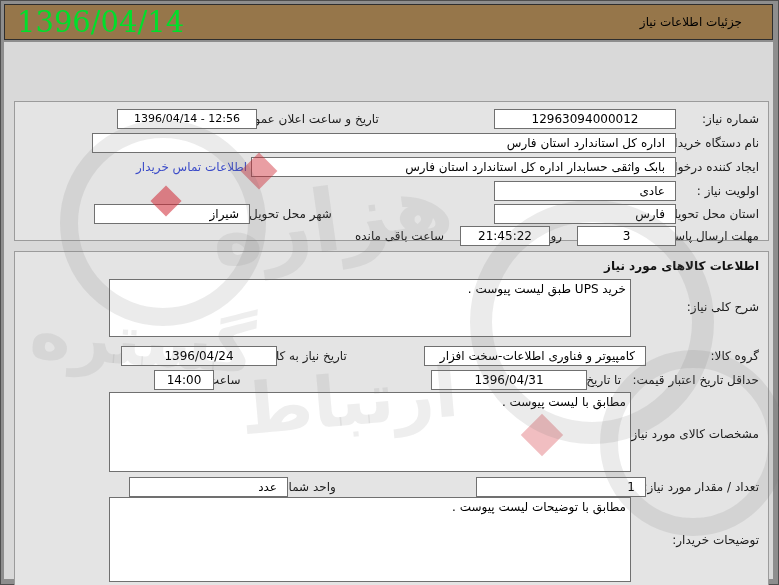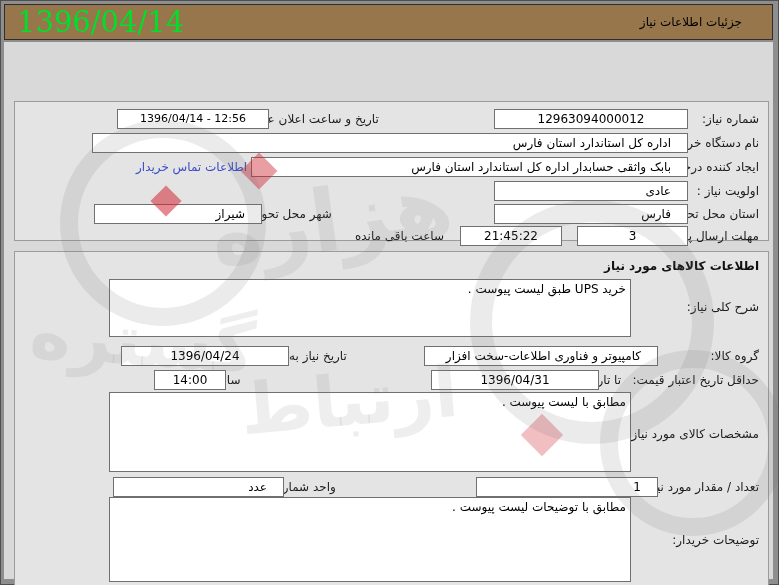--- a/index.html
+++ b/index.html
@@ -49,21 +49,21 @@
   }
   .lbl.flush{right:14px;text-align:right;}
   .panel-header{
     position:absolute;right:14px;font-size:12px;font-weight:bold;
     color:#111;white-space:nowrap;
   }
   .fld{
     position:absolute;height:18px;line-height:18px;
     background:#ffffff;border:1px solid #707070;
     font-size:12px;color:#000;
-    padding:0 16px;box-sizing:content-box;
+    padding:0 10px;box-sizing:content-box;
     overflow:hidden;white-space:nowrap;
   }
   .fld.center{text-align:center;direction:ltr;}
   .area{
     position:absolute;background:#ffffff;border:1px solid #707070;
     font-size:12px;color:#000;padding:1px 4px;
     line-height:16px;box-sizing:border-box;overflow:hidden;
   }
   .link{
     position:absolute;font-size:12px;line-height:20px;
@@ -142,21 +142,21 @@
     <div class="fld center" style="left:427px;top:328px;width:134px">1396/04/31</div>
     <span class="lbl" style="left:196px;top:328px">ساعت :</span>
     <div class="fld center" style="left:150px;top:328px;width:38px">14:00</div>
 
     <span class="lbl flush" style="top:382px">مشخصات کالای مورد نیاز:</span>
     <div class="area" style="left:105px;top:350px;width:522px;height:80px">مطابق با لیست پیوست .</div>
 
     <span class="lbl flush" style="top:435px">تعداد / مقدار مورد نیاز:</span>
     <div class="fld" style="left:472px;top:435px;width:148px">1</div>
     <span class="lbl" style="left:260px;top:435px">واحد شمارش:</span>
-    <div class="fld" style="left:109px;top:435px;width:137px">عدد</div>
+    <div class="fld" style="left:125px;top:435px;width:137px">عدد</div>
 
     <span class="lbl flush" style="top:488px">توضیحات خریدار:</span>
     <div class="area" style="left:105px;top:455px;width:522px;height:85px">مطابق با توضیحات لیست پیوست .</div>
 
   </div>
 
   <div class="watermark">
     <div class="wm-diamond" style="left:155px;top:190px;width:22px;height:22px;opacity:.55"></div>
     <div class="wm-diamond" style="left:246px;top:158px;width:26px;height:26px;opacity:.45"></div>
     <div class="wm-diamond" style="left:527px;top:420px;width:30px;height:30px;opacity:.30"></div>

